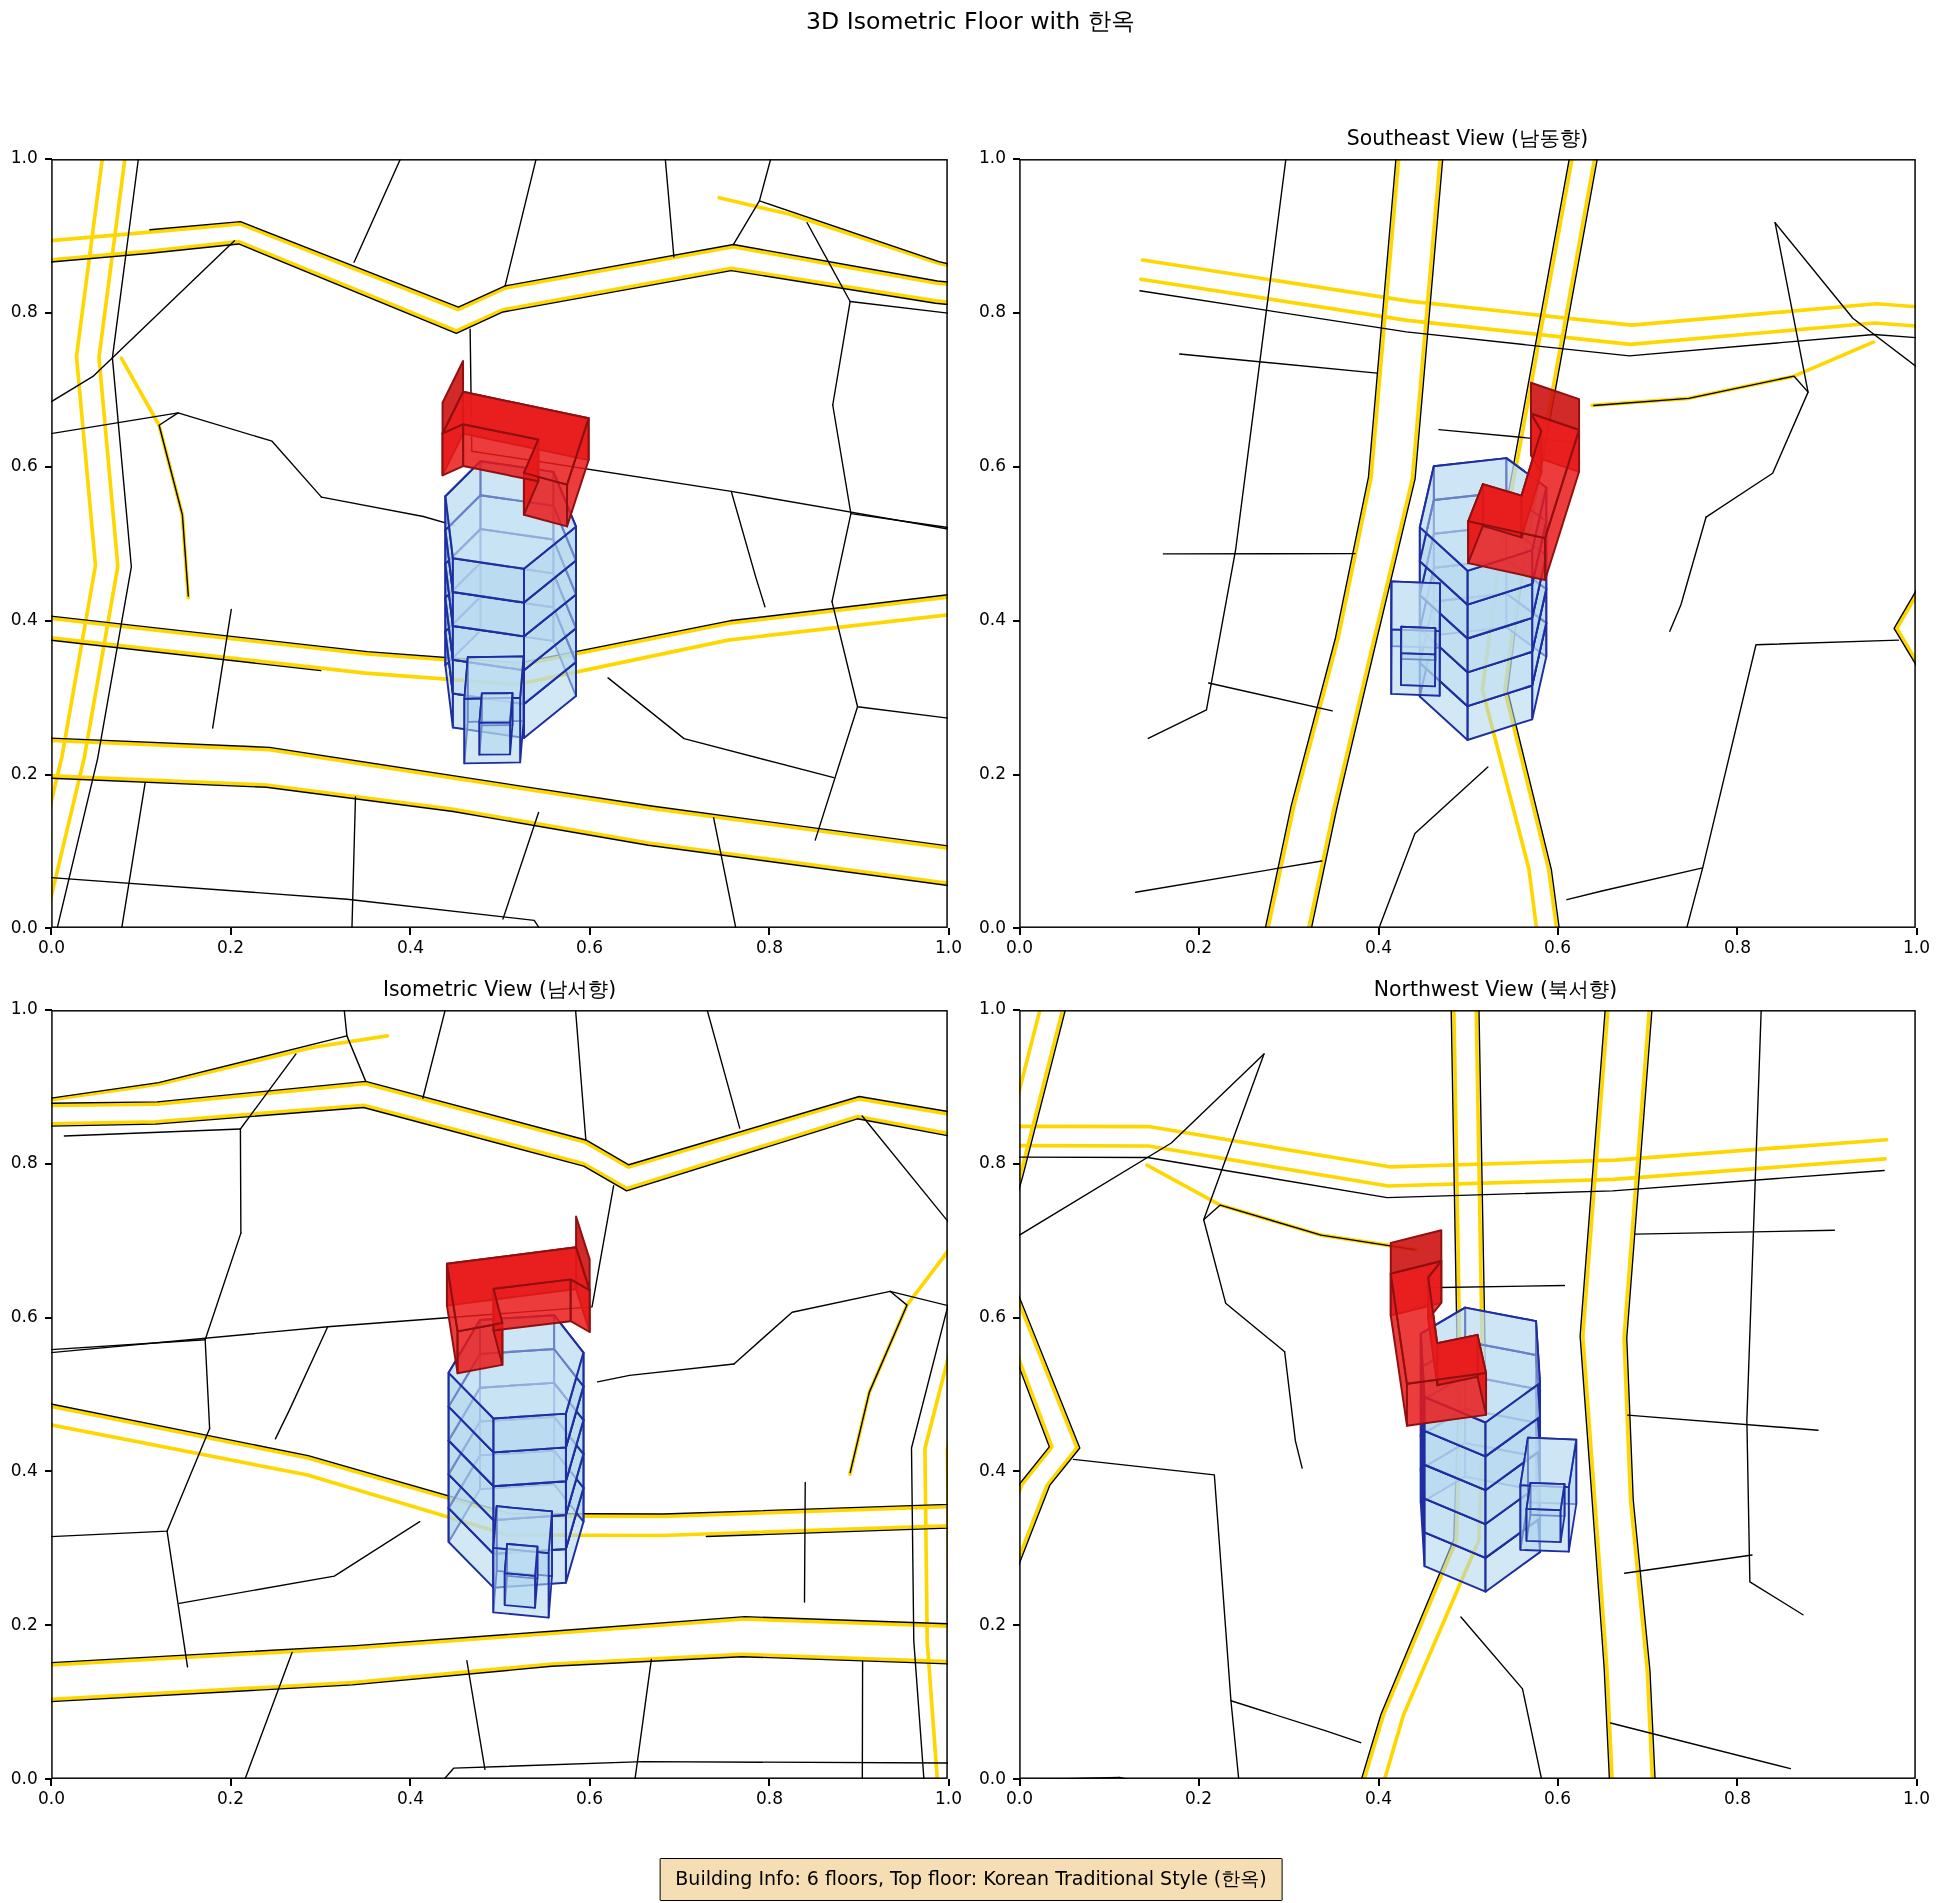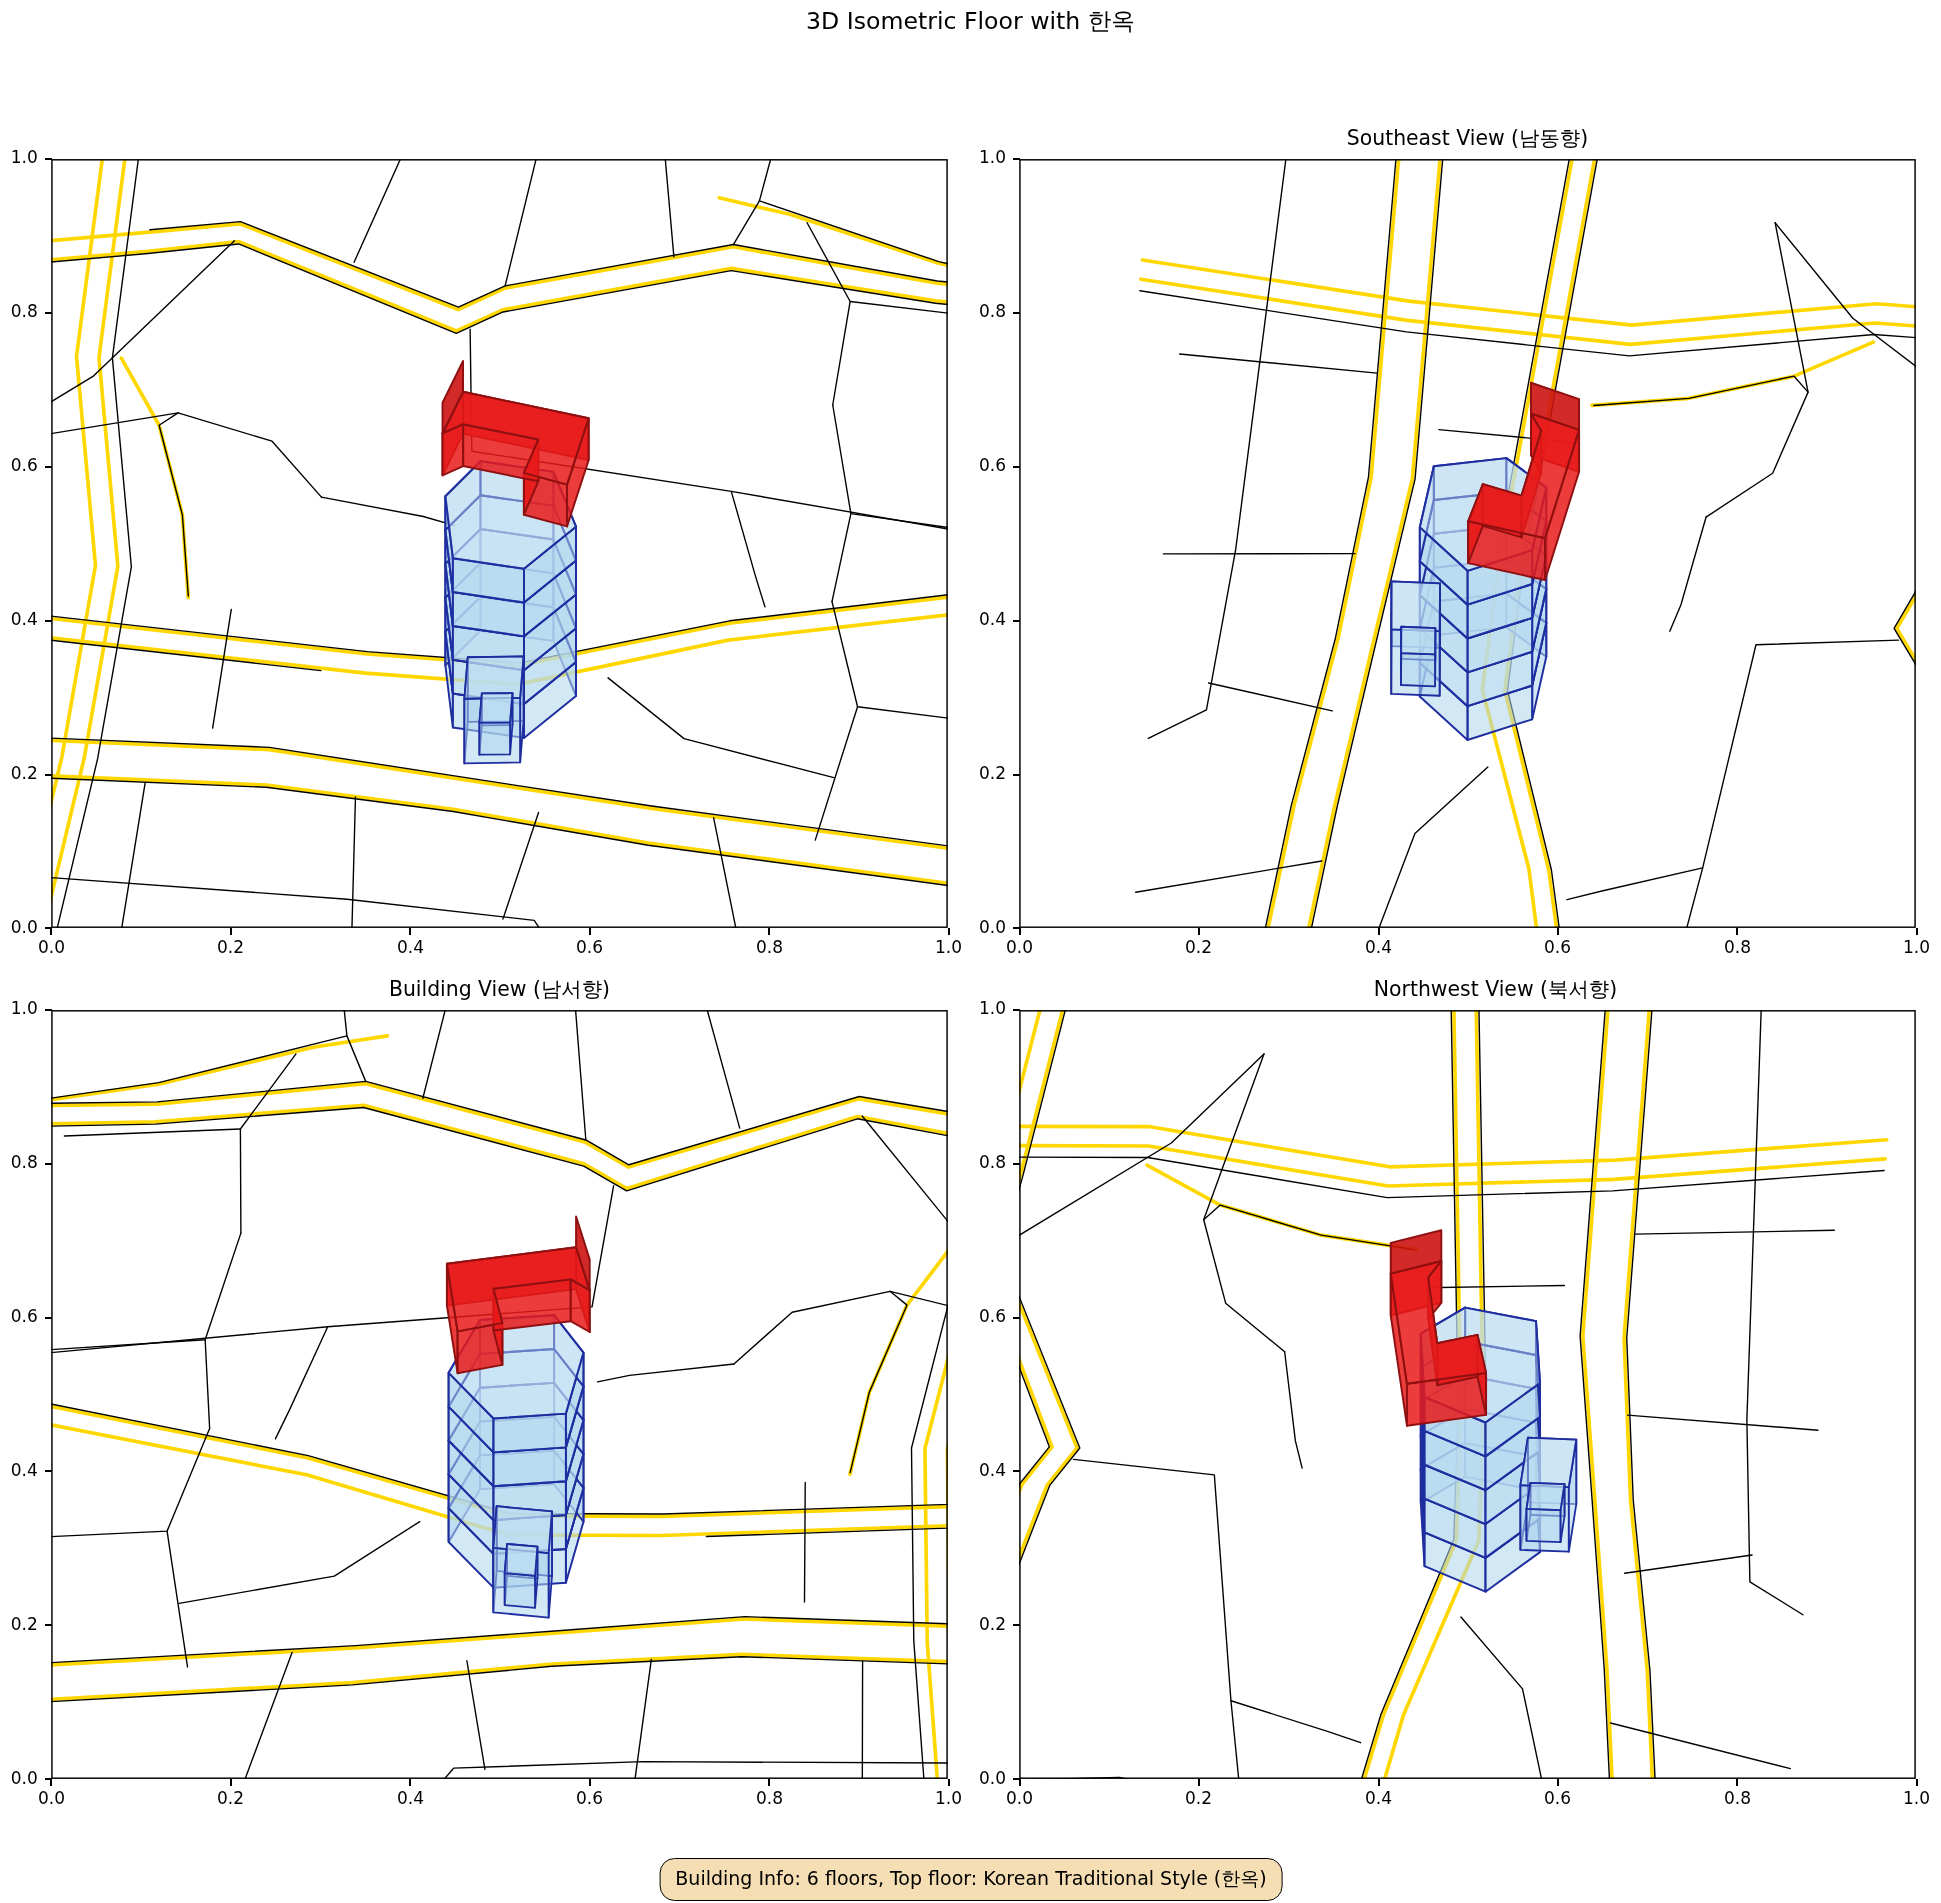--- a/index.html
+++ b/index.html
@@ -11,31 +11,31 @@
             font-size:23.6px;line-height:29px;white-space:pre;}
   .axtitle{position:absolute;width:897px;text-align:center;font-size:20.4px;}
   #t0{left:51px;top:124px;}  #t1{left:1019px;top:124px;}
   #t2{left:51px;top:975px;} #t3{left:1047px;top:975px;}
   svg.plot{position:absolute;overflow:hidden;background:#fff;}
   #p0{left:51px;top:159px;}  #p1{left:1019px;top:159px;}
   #p2{left:51px;top:1010px;} #p3{left:1019px;top:1010px;}
   .tick-label{position:absolute;font-size:17px;color:#000;}
   .tick-mark{position:absolute;background:#000;}
   .infobox{position:absolute;left:971px;top:1858px;transform:translateX(-50%);
-           background:#F5DEB3;border:1.6px solid #000;border-radius:15px;
+           background:#F5DEB3;border:1.6px solid #000;border-radius:1px;
            padding:7.3px 14.7px;font-size:19px;white-space:nowrap;}
 </style>
 </head>
 <body>
 
 <div id="figure">
   <div class="suptitle">3D Isometric Floor with 한옥</div>
 
   <div class="axtitle" id="t1">Southeast View (남동향)</div>
-  <div class="axtitle" id="t2">Building View (남서향)</div>
+  <div class="axtitle" id="t2">Isometric View (남서향)</div>
   <div class="axtitle" id="t3">Northwest View (북서향)</div>
 
   <svg class="plot" id="p0" width="897" height="769" viewBox="0 0 1102 945">
       <polyline points="-179.5,116.1 121.1,89.8 232.5,79.8 500.3,185.0 557.7,158.7 838.2,107.9 1088.8,152.7 1418.0,182.5" fill="none" stroke="#FFD700" stroke-width="4.5" stroke-linejoin="round" stroke-linecap="round"></polyline>
       <polyline points="-181.4,139.7 119.2,113.4 230.7,101.6 498.1,211.4 555.5,185.2 836.0,134.4 1087.0,174.4 1416.1,206.1" fill="none" stroke="#FFD700" stroke-width="4.5" stroke-linejoin="round" stroke-linecap="round"></polyline>
       <polyline points="821.0,47.6 907.8,68.0 1090.8,128.1 1362.1,189.8" fill="none" stroke="#FFD700" stroke-width="4.5" stroke-linejoin="round" stroke-linecap="round"></polyline>
       <polyline points="86.3,244.8 132.7,327.2 161.3,437.3 168.5,539.0" fill="none" stroke="#FFD700" stroke-width="4.5" stroke-linejoin="round" stroke-linecap="round"></polyline>
       <polyline points="-268.9,534.5 388.3,608.2 575.1,622.0 833.6,570.4 1391.8,503.8" fill="none" stroke="#FFD700" stroke-width="4.5" stroke-linejoin="round" stroke-linecap="round"></polyline>
       <polyline points="-270.9,558.1 386.4,631.8 573.2,645.6 831.9,591.2 1389.8,527.4" fill="none" stroke="#FFD700" stroke-width="4.5" stroke-linejoin="round" stroke-linecap="round"></polyline>
       <polyline points="-282.7,702.7 268.2,725.8 497.4,761.2 737.6,798.0 1360.9,881.8" fill="none" stroke="#FFD700" stroke-width="4.5" stroke-linejoin="round" stroke-linecap="round"></polyline>

